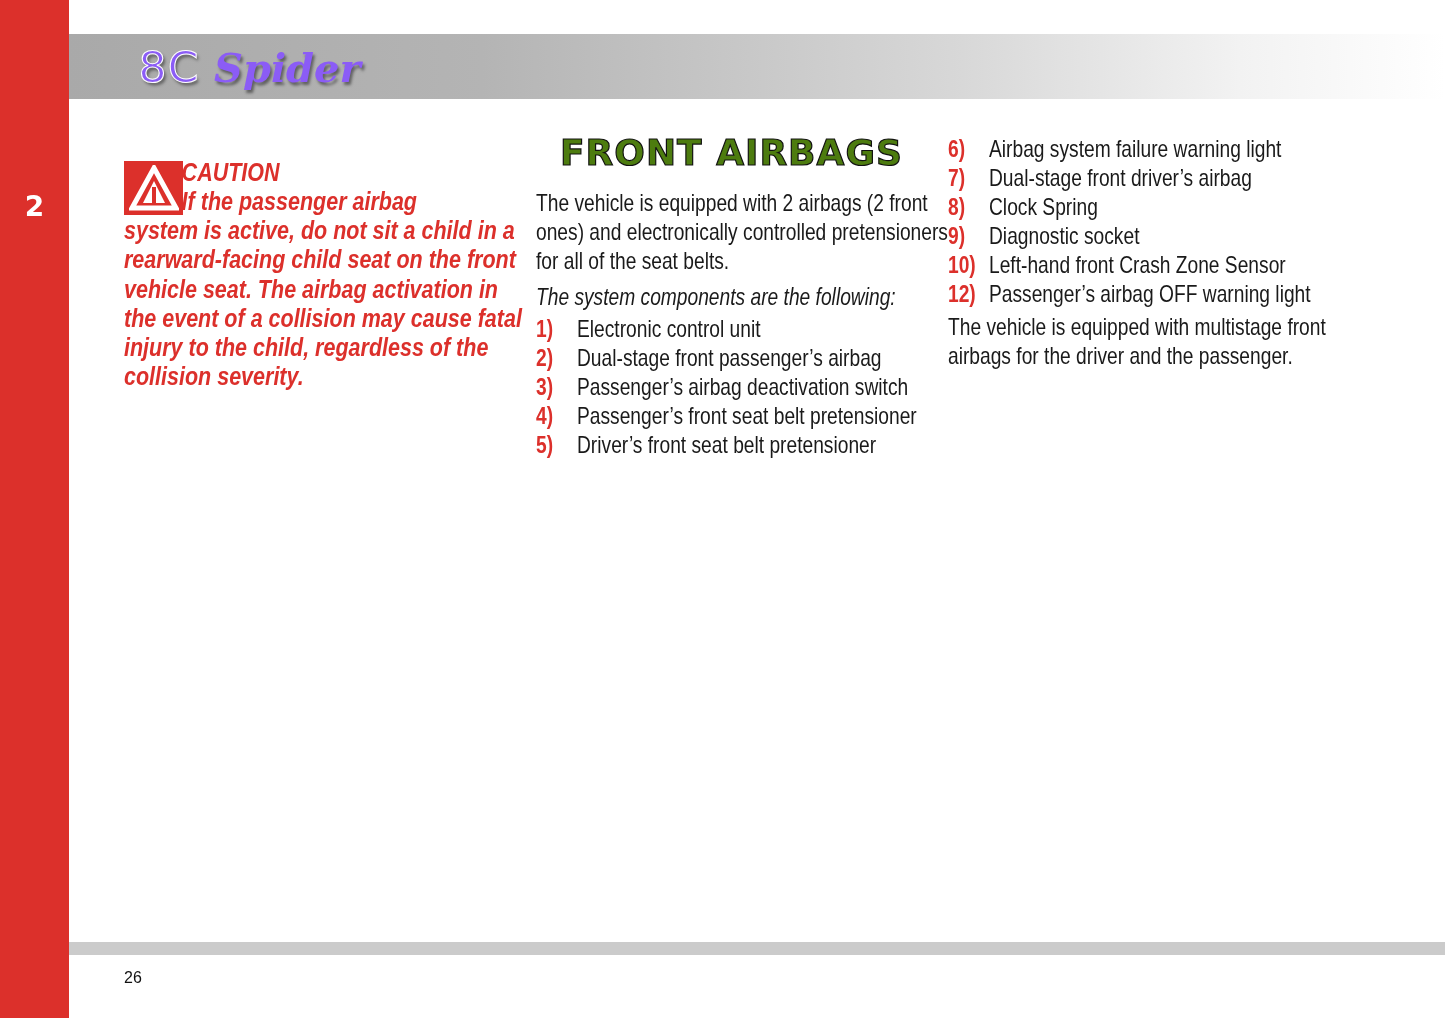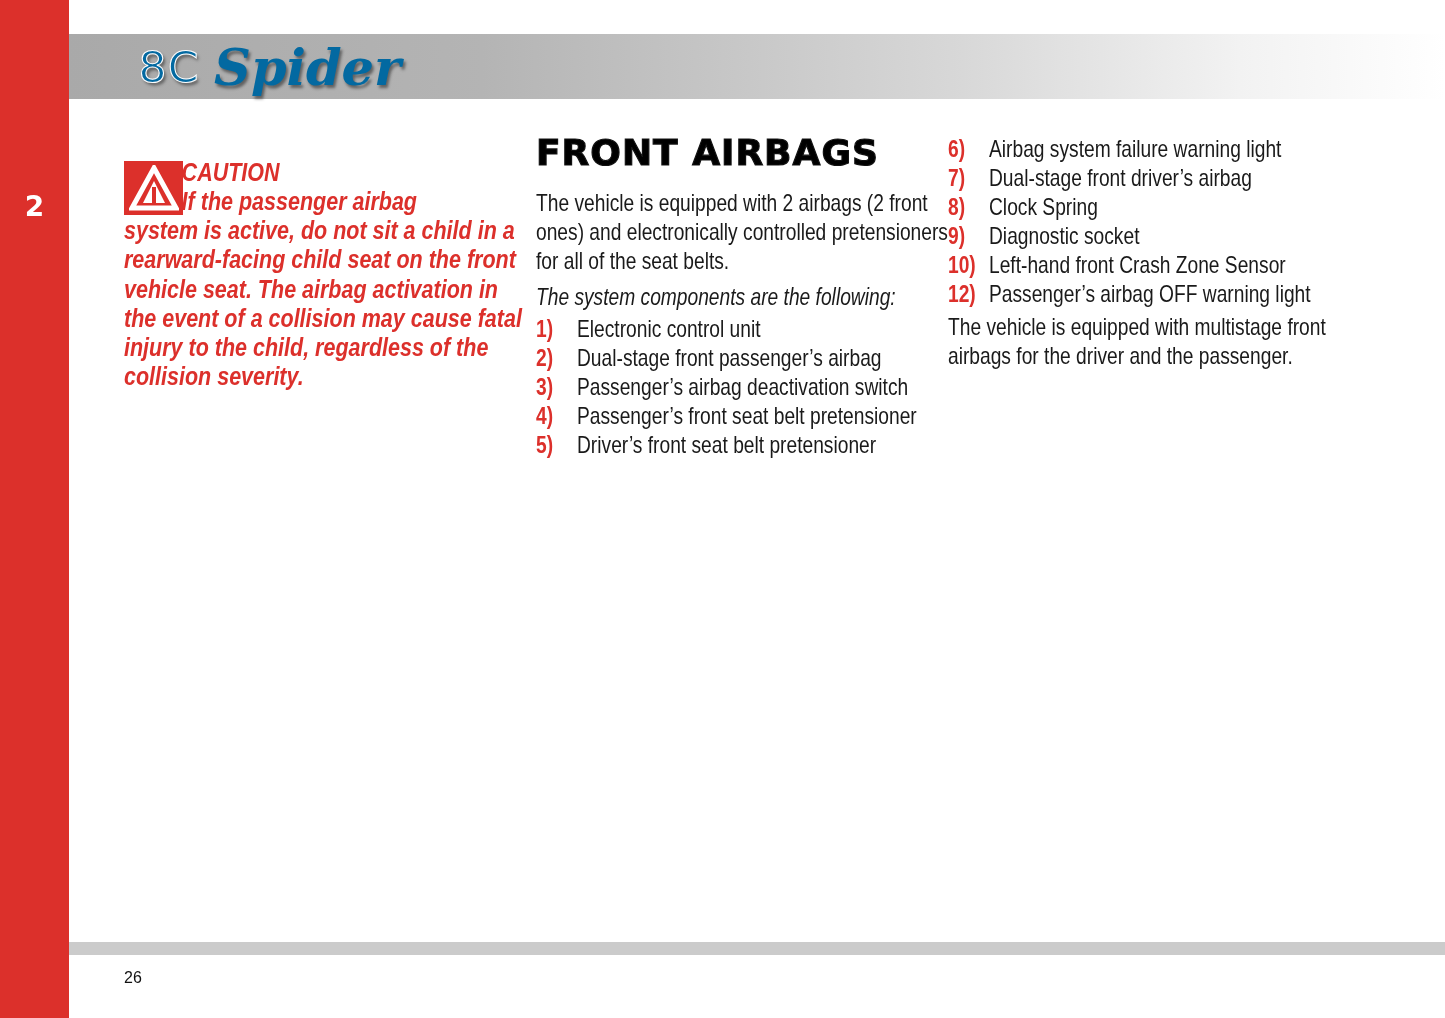--- a/index.html
+++ b/index.html
@@ -13,29 +13,29 @@
   .chapter-num {
     position:absolute; left:0; top:190px; width:69px; text-align:center;
     color:#fff; font-family:"DejaVu Sans", sans-serif; font-weight:bold; font-size:28px;
   }
   .header-band {
     position:absolute; left:69px; top:34px; width:1376px; height:65px;
     background:linear-gradient(to right, #a9a9a9 0%, #b4b4b4 30%, #d8d8d8 65%, #f2f2f2 85%, #ffffff 100%);
   }
   .logo {
     position:absolute; left:140px; top:38px; height:58px; display:flex; align-items:center;
-    color:#0369a1; text-shadow:2px 3px 3px rgba(0,0,0,0.45);
+    color:#8b5cf6; text-shadow:2px 3px 3px rgba(0,0,0,0.45);
   }
   .logo-8c {
     font-family:"DejaVu Sans", sans-serif; font-weight:normal; font-size:42px;
     letter-spacing:1px; transform:scaleX(1.05);
     -webkit-text-stroke:1px #fff;
   }
   .logo-spider {
-    font-family:"DejaVu Serif", serif; font-style:italic; font-weight:bold; font-size:51px;
+    font-family:"DejaVu Serif", serif; font-style:italic; font-weight:bold; font-size:40px;
     margin-left:16px;
     text-align:right;
   }
   .footer-band {
     position:absolute; left:69px; top:942px; width:1376px; height:13px; background:#cbcbcb;
   }
   .page-number {
     position:absolute; left:124px; top:969px; font-size:16px; color:#111;
   }
 
@@ -50,22 +50,22 @@
   }
   .caution-title { font-size:25px; line-height:29px; display:block; transform:scaleX(0.86); transform-origin:left; white-space:nowrap;}
   .caution-text {
     font-size:25px; line-height:29.2px;
   }
   .caution-line { display:block; white-space:nowrap; transform:scaleX(0.86); transform-origin:left; }
 
   
   .mid { position:absolute; left:536px; top:132px; width:380px; }
   .section-title {
-    font-family:"DejaVu Sans", sans-serif; font-weight:bold; font-size:36px; color:#000000;
-    letter-spacing:1px; line-height:42px; white-space:nowrap;
+    font-family:"DejaVu Sans", sans-serif; font-weight:bold; font-size:36px; color:#4d7c0f;
+    letter-spacing:1px; line-height:42px; white-space:nowrap;margin-left:24px;
     -webkit-text-stroke:1.2px #111;
   }
   .para { font-size:24px; line-height:29px; color:#1a1a1a; }
   .pline { display:block; white-space:nowrap; transform:scaleX(0.80); transform-origin:left; }
   .list { margin:0; padding:0; list-style:none; }
   .list li { height:29px; line-height:29px; font-size:24px; white-space:nowrap; position:relative; }
   .list .num {
     position:absolute; left:0; top:0; color:#dc302b; font-weight:bold;
     transform:scaleX(0.80); transform-origin:left;
   }

